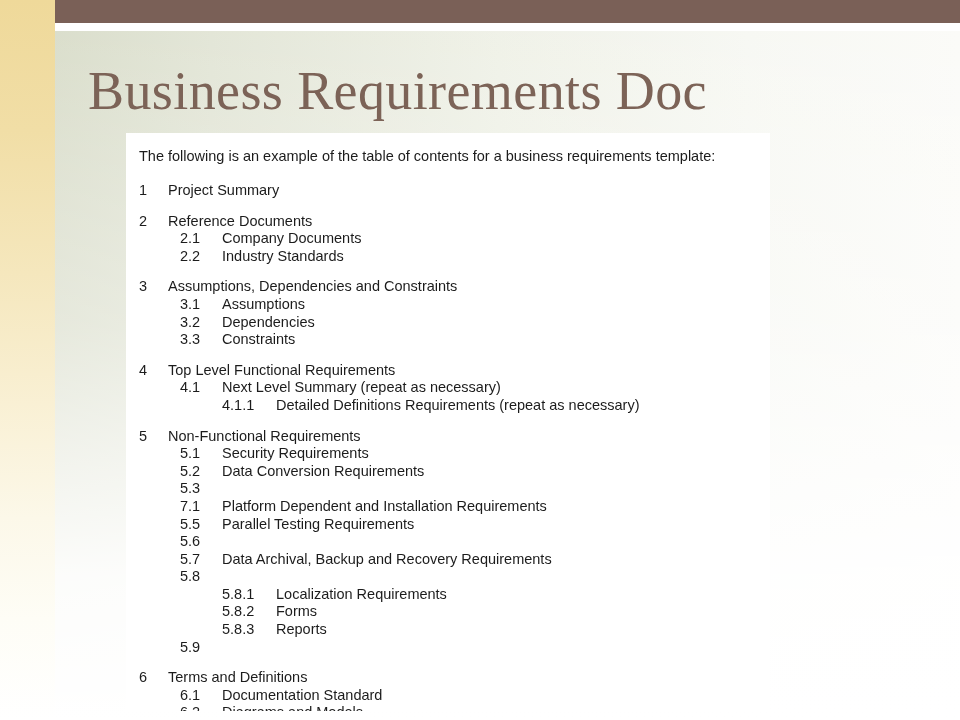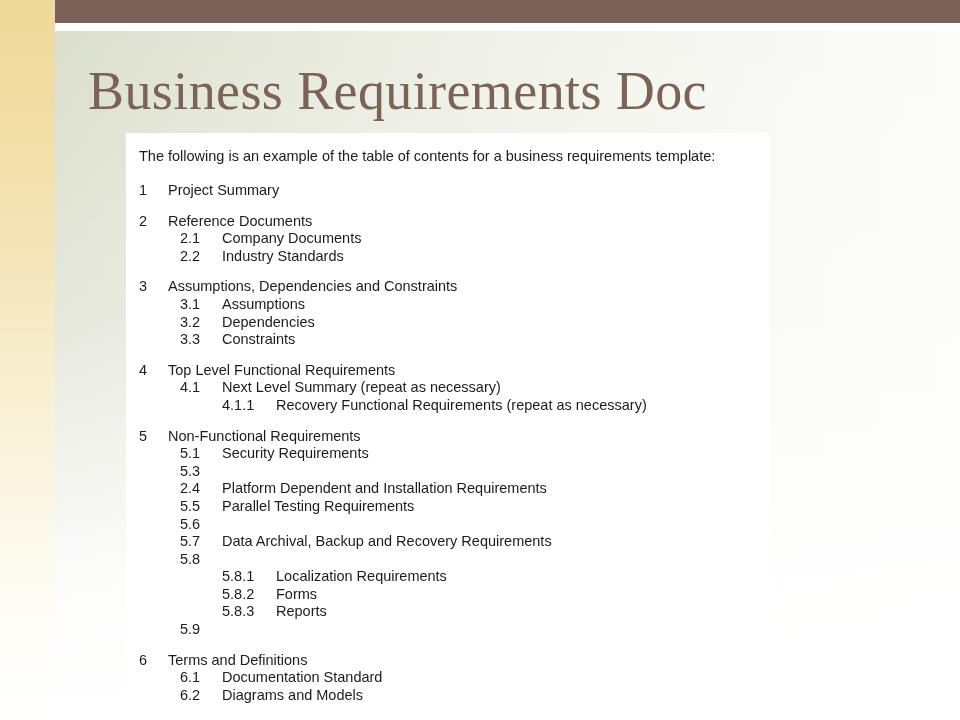--- a/index.html
+++ b/index.html
@@ -187,35 +187,39 @@
         <li class="toc-row lvl1">
           <span class="toc-num">4</span>
           <span class="toc-label">Top Level Functional Requirements</span>
         </li>
         <li class="toc-row lvl2">
           <span class="toc-num">4.1</span>
           <span class="toc-label">Next Level Summary (repeat as necessary)</span>
         </li>
         <li class="toc-row lvl3">
           <span class="toc-num">4.1.1</span>
-          <span class="toc-label">Recovery Functional Requirements (repeat as necessary)</span>
+          <span class="toc-label">Detailed Definitions Requirements (repeat as necessary)</span>
         </li>
         <li class="toc-row lvl1">
           <span class="toc-num">5</span>
           <span class="toc-label">Non-Functional Requirements</span>
         </li>
         <li class="toc-row lvl2">
           <span class="toc-num">5.1</span>
           <span class="toc-label">Security Requirements</span>
         </li>
         <li class="toc-row lvl2">
+          <span class="toc-num">5.2</span>
+          <span class="toc-label">Data Conversion Requirements</span>
+        </li>
+        <li class="toc-row lvl2">
           <span class="toc-num">5.3</span>
         </li>
         <li class="toc-row lvl2">
-          <span class="toc-num">2.4</span>
+          <span class="toc-num">7.1</span>
           <span class="toc-label">Platform Dependent and Installation Requirements</span>
         </li>
         <li class="toc-row lvl2">
           <span class="toc-num">5.5</span>
           <span class="toc-label">Parallel Testing Requirements</span>
         </li>
         <li class="toc-row lvl2">
           <span class="toc-num">5.6</span>
         </li>
         <li class="toc-row lvl2">

